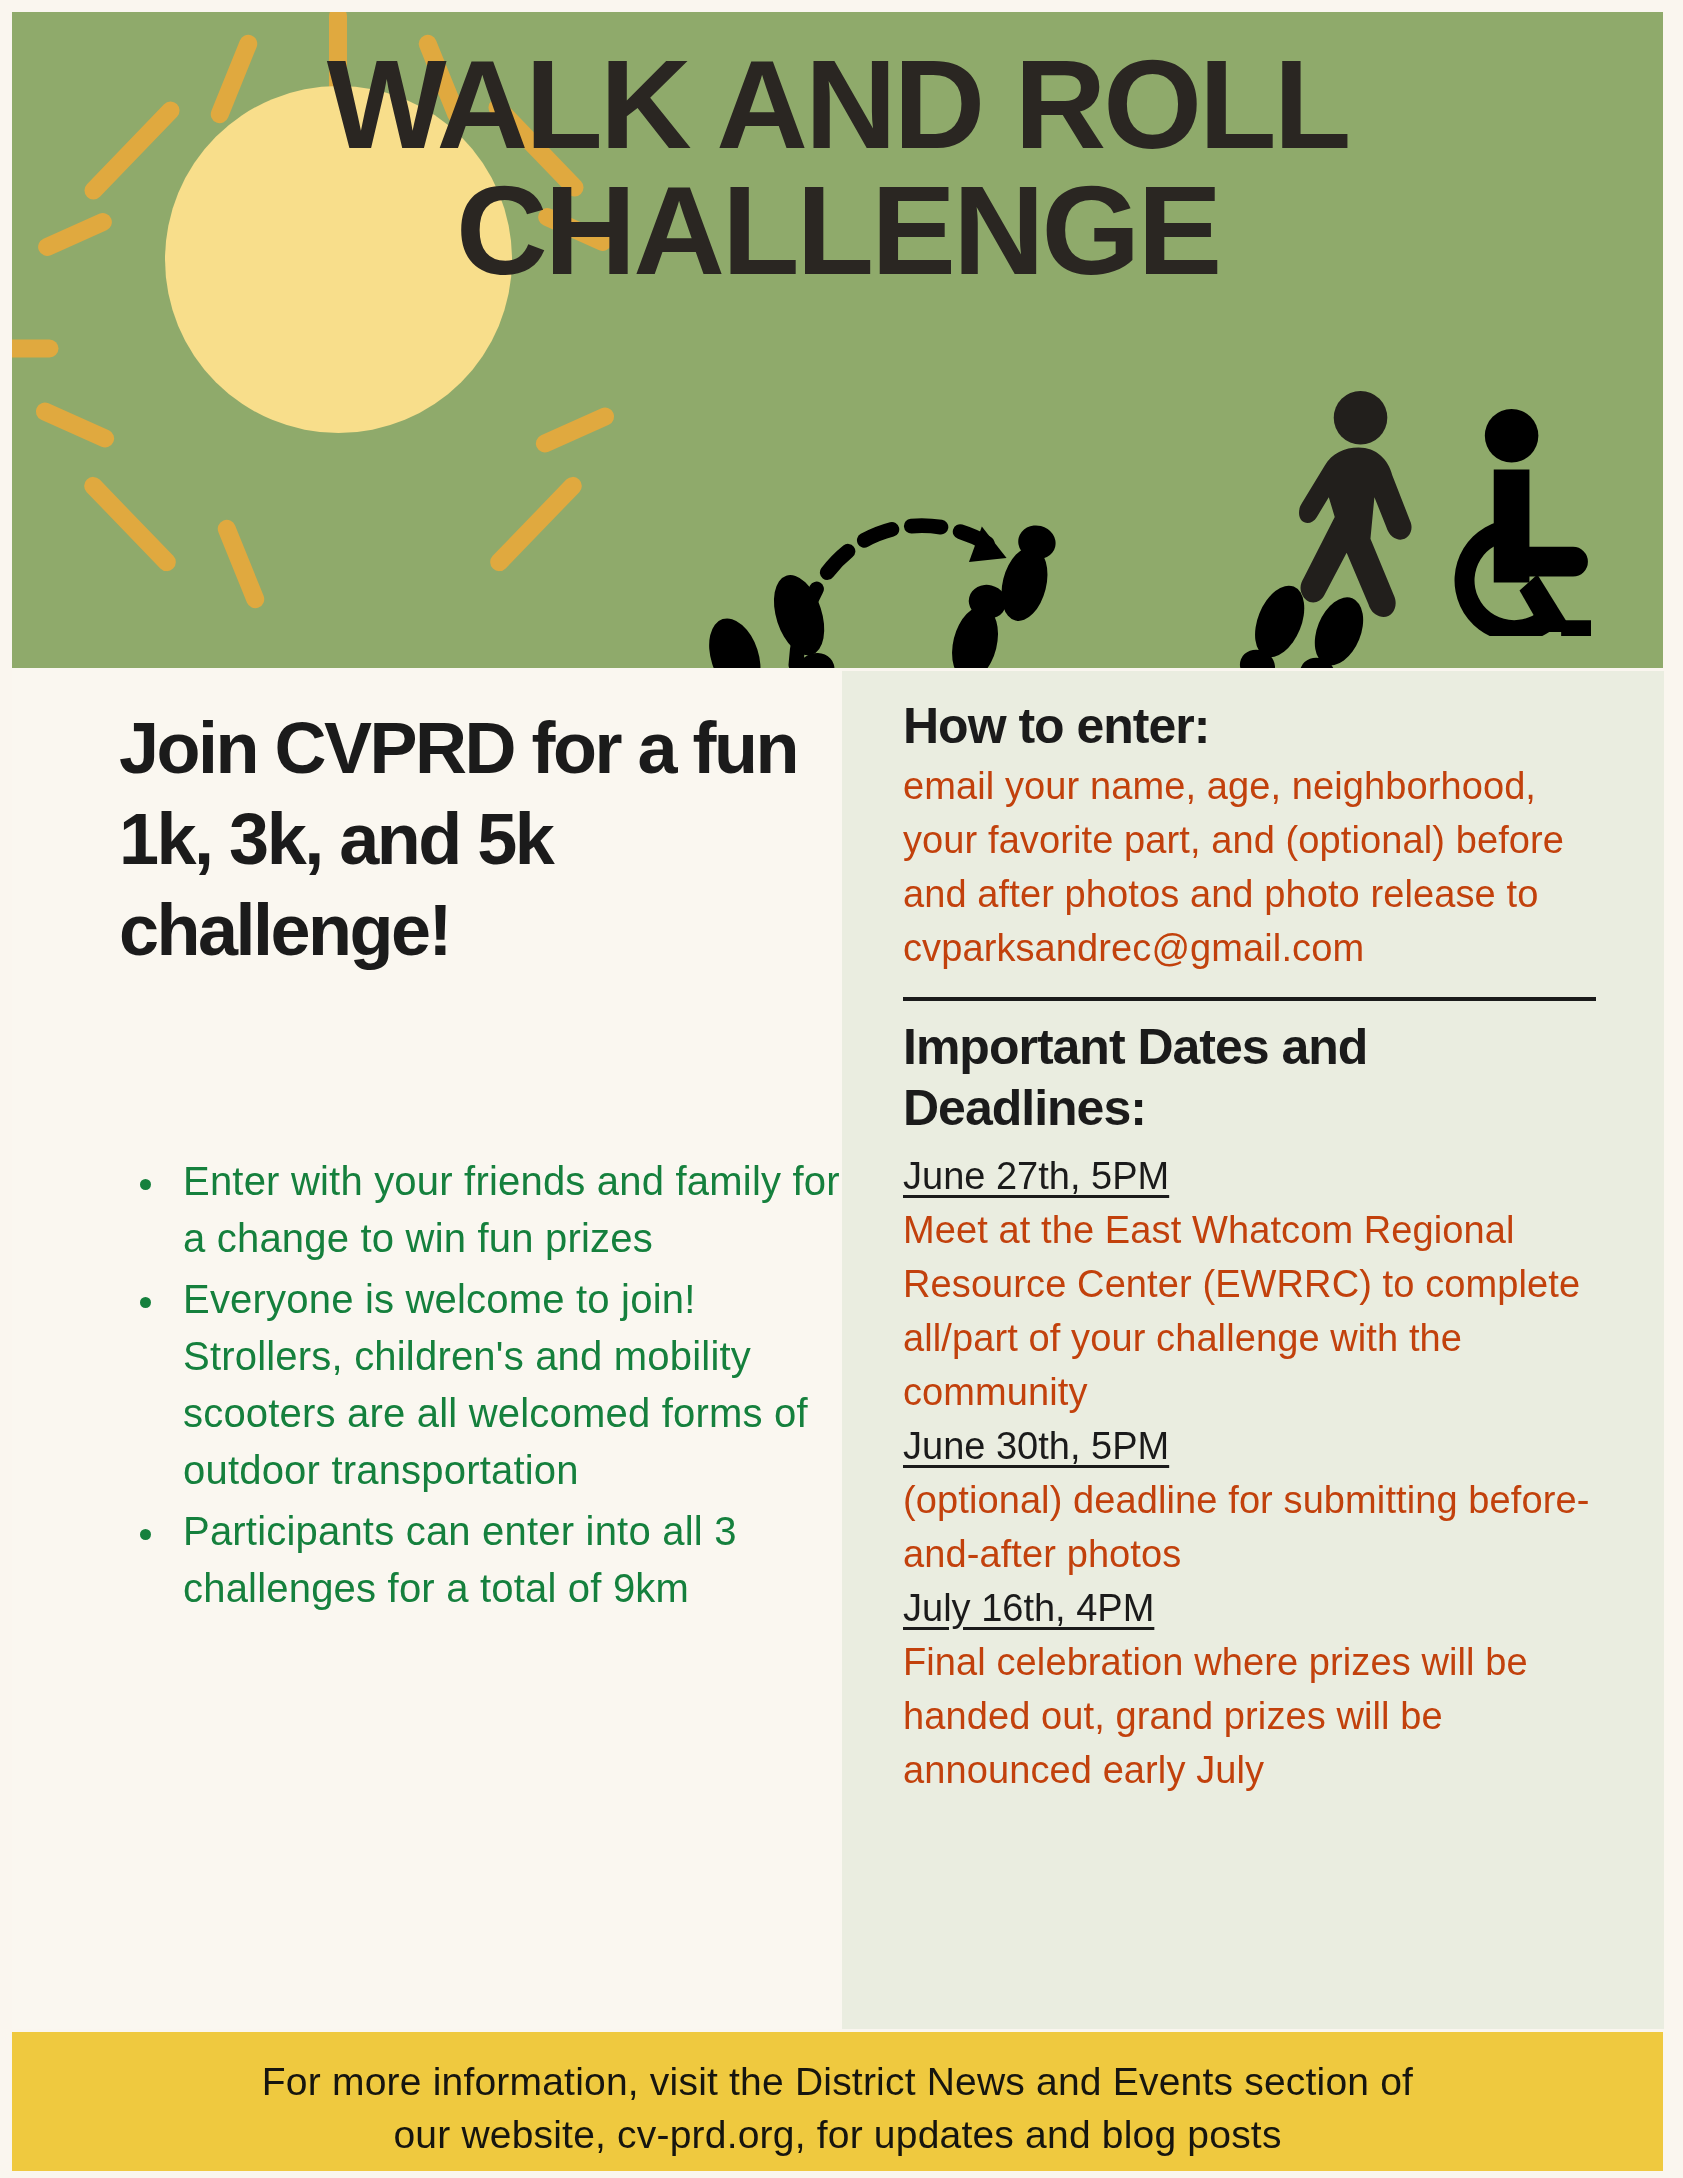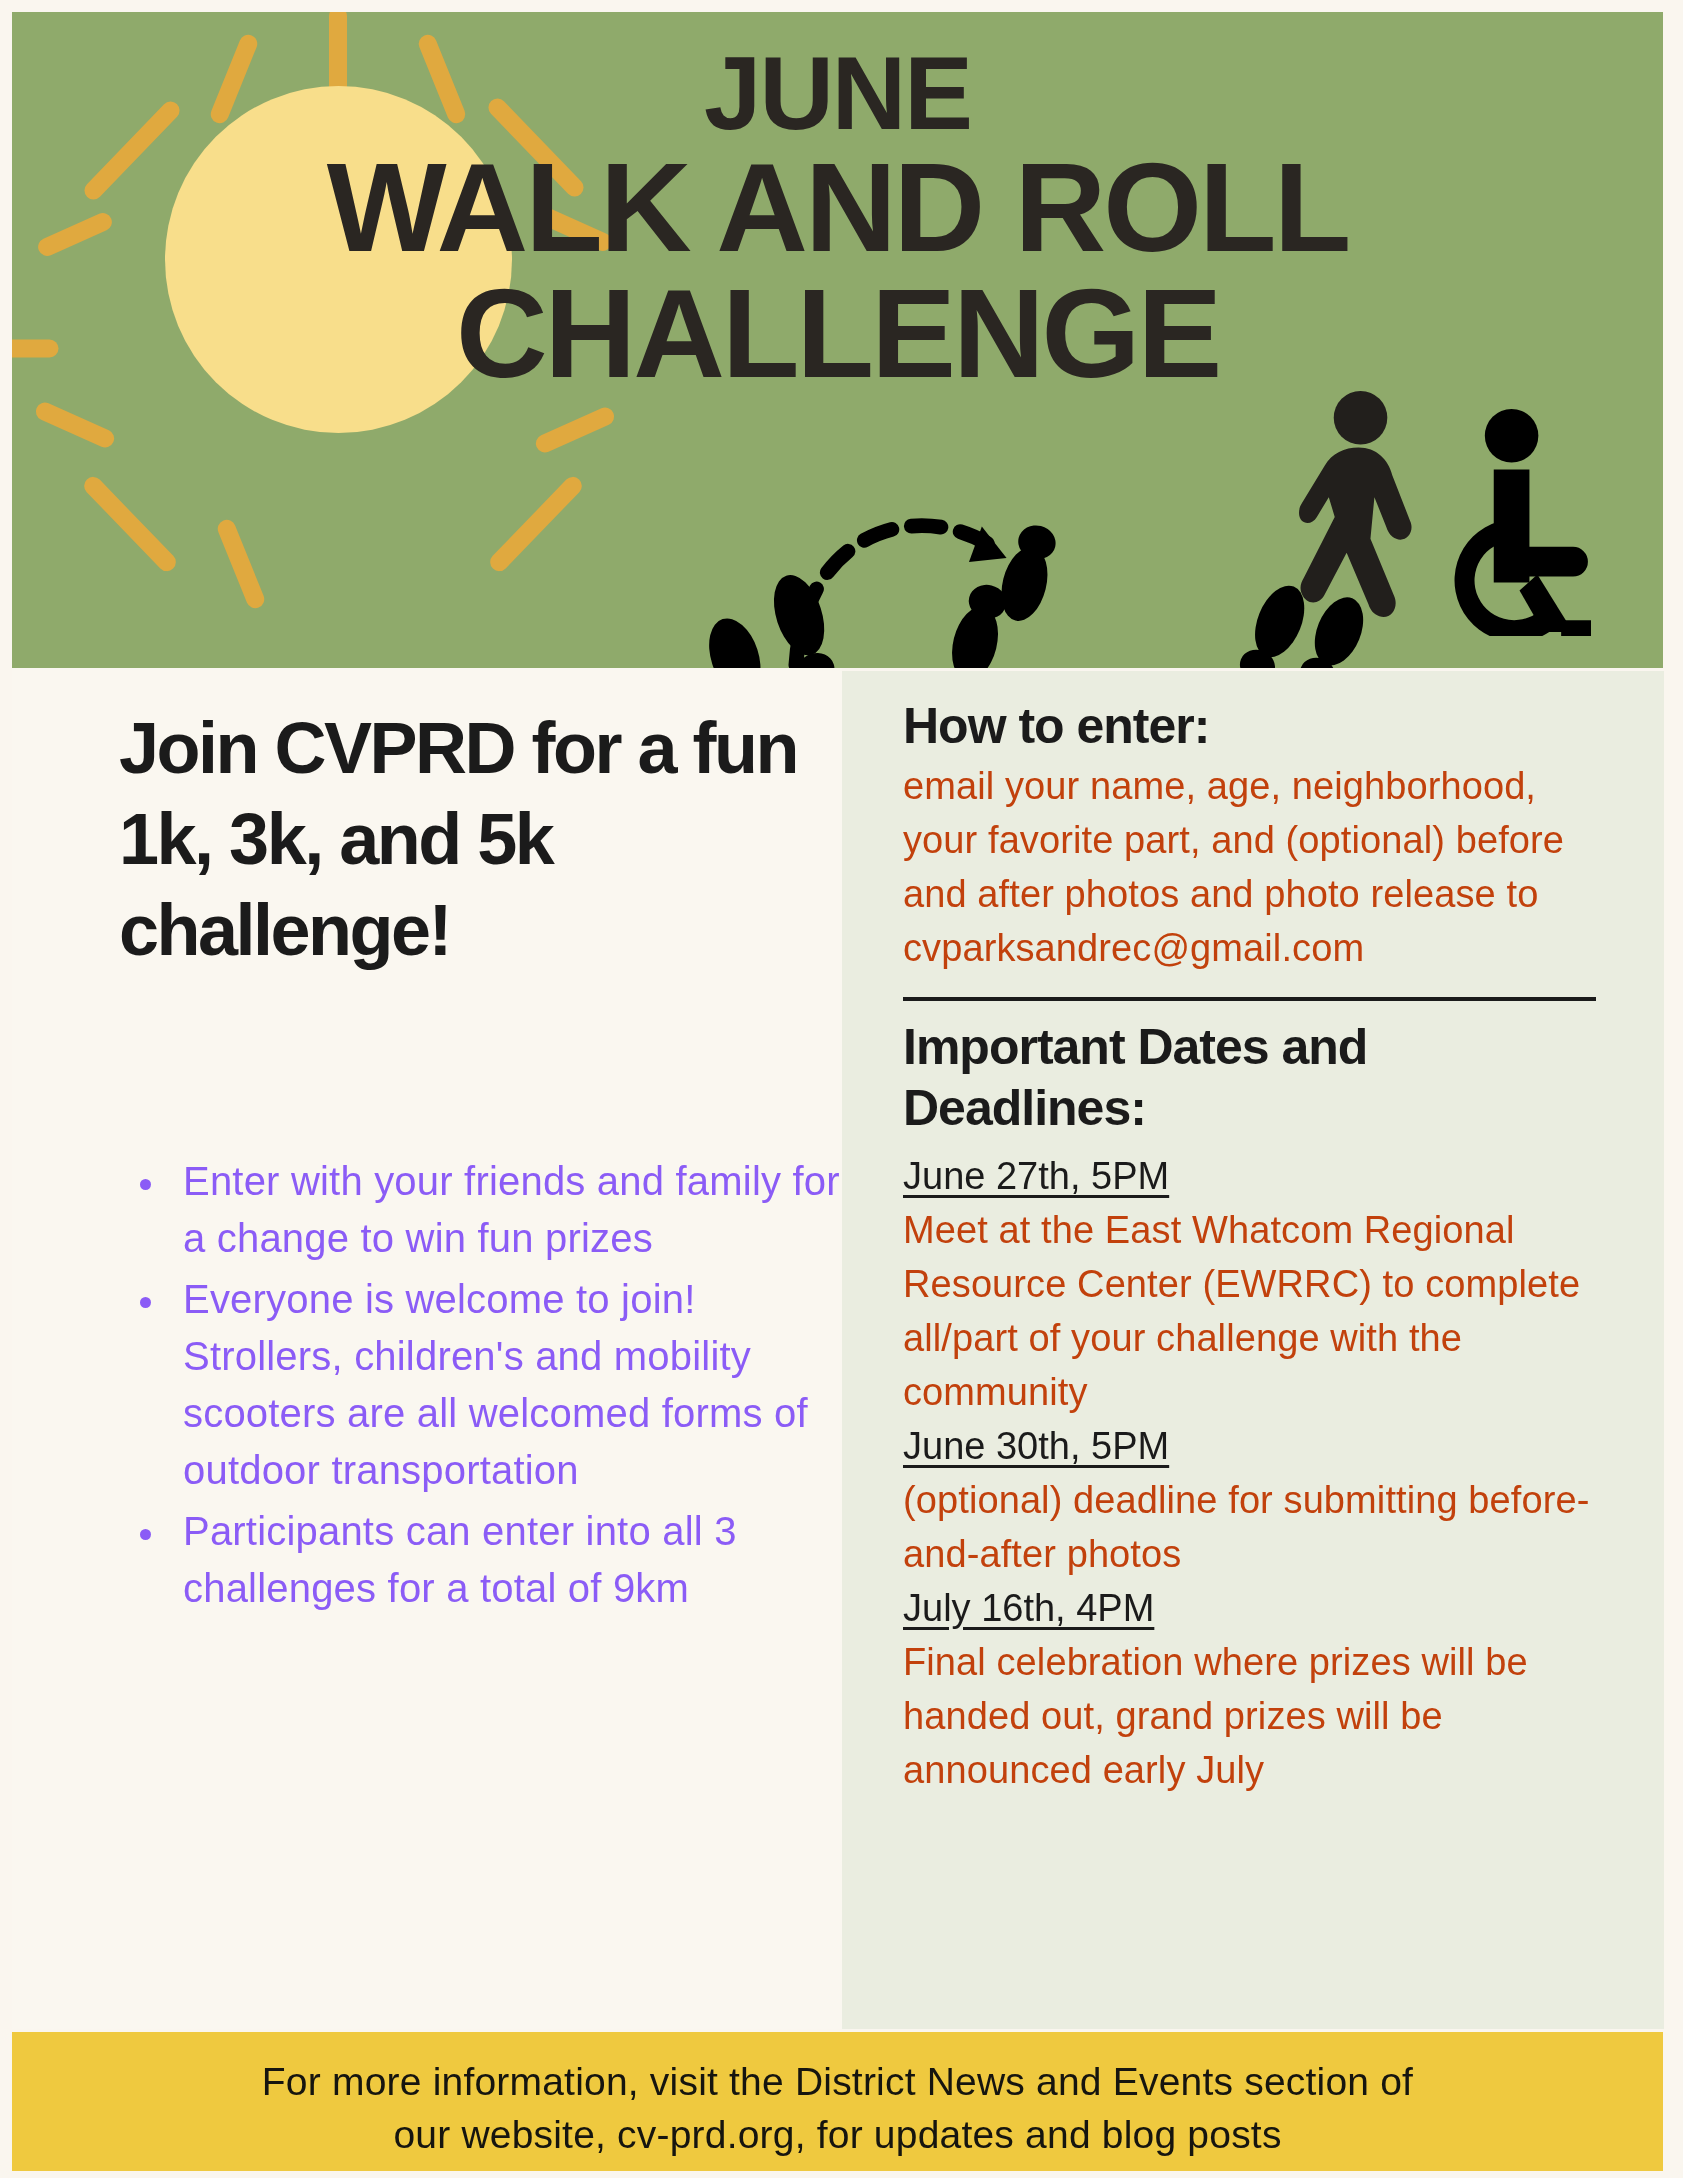--- a/index.html
+++ b/index.html
@@ -48,21 +48,21 @@
   }
   .headline{
     position:absolute;left:107px;top:35px;width:693px;
     color:#1B1B1B;
     font-weight:bold;
     font-size:72px;line-height:91px;
     letter-spacing:-2.5px;
   }
   .bullets{
     position:absolute;left:109px;top:485px;width:693px;
-    color:#8b5cf6;
+    color:#15803d;
     font-size:40px;line-height:57px;
     margin:0;padding:0 0 0 48px;
     letter-spacing:0.2px;
   }
   .bullets li{margin:0 0 4px 0;padding-left:14px;}
   .bullets li::marker{font-size:38px;}
 
   
   .right-col{
     position:absolute;left:842px;top:671px;width:822px;height:1358px;
@@ -115,21 +115,20 @@
     <div class="ray" style="left:-22px;top:277px;width:18px;height:119px;transform:rotate(90deg);"></div>
     <div class="ray" style="left:54px;top:371px;width:18px;height:84px;transform:rotate(114deg);"></div>
     <div class="ray" style="left:109px;top:450px;width:18px;height:124px;transform:rotate(136deg);"></div>
     <div class="ray" style="left:220px;top:505px;width:18px;height:94px;transform:rotate(158deg);"></div>
     <div class="ray" style="left:515px;top:450px;width:18px;height:124px;transform:rotate(-136deg);"></div>
     <div class="ray" style="left:554px;top:376px;width:18px;height:84px;transform:rotate(-114deg);"></div>
 
     <div class="sun"></div>
 
     <div class="title-wrap">
-      <div class="t-june">JUNE</div>
       <div class="t-walk">WALK AND ROLL</div>
       <div class="t-chall">CHALLENGE</div>
     </div>
 
     <svg class="walker" viewBox="0 0 130 250">
       <circle cx="62" cy="28" r="27" fill="#221F1C"></circle>
       <path d="M60 58 C78 58 90 70 94 86 L112 132 C117 143 108 154 98 150 C93 148 90 144 88 138 L76 108 L72 150 L96 208 C101 220 92 232 81 228 C75 226 72 222 70 216 L48 164 L26 206 C20 218 7 216 3 206 C0 199 2 194 5 189 L36 128 L30 108 L18 128 C12 138 0 135 0 124 C0 120 1 117 3 114 L26 76 C33 64 46 58 60 58 Z" fill="#221F1C"></path>
     </svg>
 
     <svg class="wheel" viewBox="0 0 140 230">

